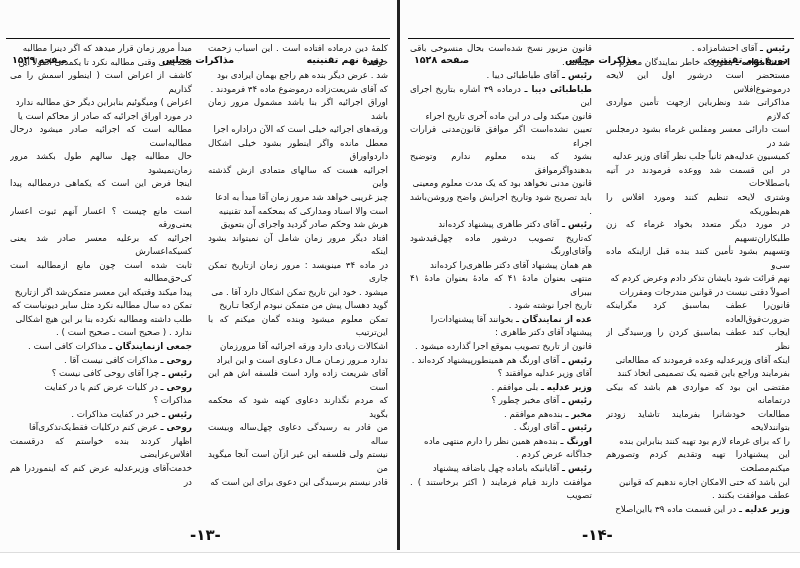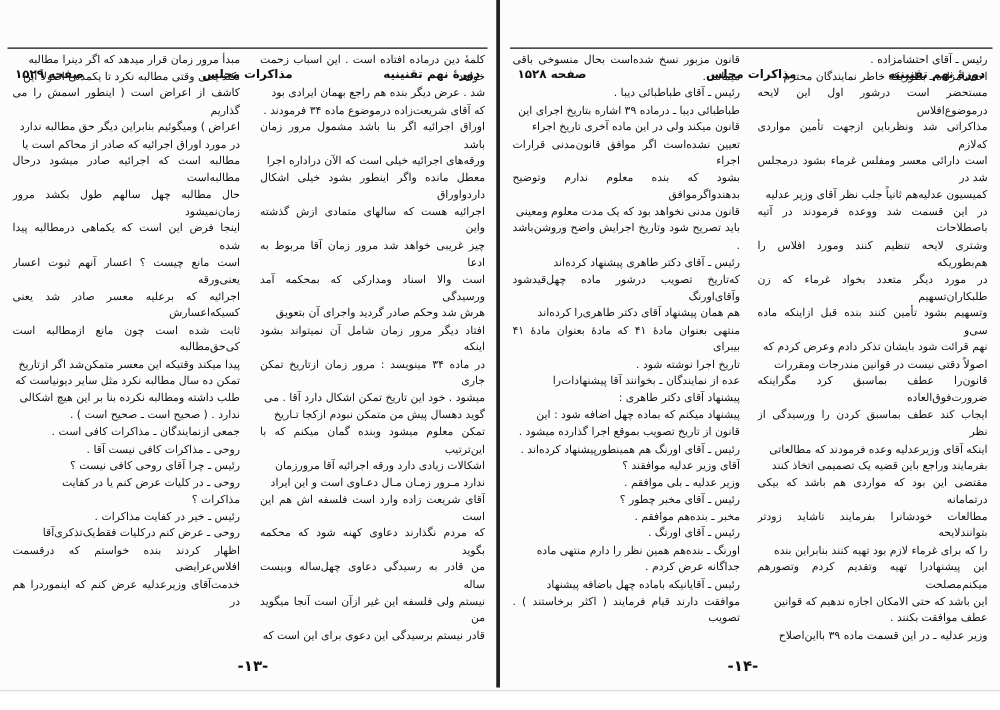--- a/index.html
+++ b/index.html
@@ -9,26 +9,26 @@
   .page.left { left:0; width:396px; }
   .page.right { left:402px; width:398px; }
   .gutter { position:absolute; left:397px; top:0; width:3px; height:550px; background:#222; }
   .header { position:absolute; top:22px; left:6px; right:6px; height:16px; direction:rtl; border-bottom:1.5px solid #111; }
   .header span { position:absolute; top:0; font-size:9.5px; font-weight:bold; white-space:nowrap;margin-top:32px; }
   .h-right { right:6px; }
   .h-center { left:50%; transform:translateX(-50%); }
   .h-left { left:6px; }
   .col { position:absolute; top:42px; height:472px; direction:rtl; text-align:justify; overflow:hidden; }
   .col p { margin:0; font-size:8.7px; line-height:13.55px; }
-  .col .speaker { font-weight:normal; }
+  .col .speaker { font-weight:bold; }
   .left .col.c1 { right:8px; width:180px; }
   .left .col.c2 { left:10px; width:182px; }
   .right .col.c1 { right:10px; width:184px; }
   .right .col.c2 { left:8px; width:182px; }
-  .footer { position:absolute; top:526px; font-size:12px; font-weight:bold; direction:rtl; }
+  .footer { position:absolute; top:526px; font-size:15px; font-weight:bold; direction:rtl; }
   .left .footer { left:190px; }
   .right .footer { left:180px; }
   .bottom-edge { position:absolute; left:0; top:552px; width:800px; height:16px; background:#fff; border-top:1px solid #ddd; }
 </style>
 </head>
 <body>
 
 <div class="spread">
 
   <div class="page left">
@@ -38,22 +38,22 @@
       <span class="h-left">صفحه ۱۵۲۹</span>
     </div>
     <div class="col c1" id="lp-c1">
         <p>کلمهٔ دین درماده افتاده است . این اسباب زحمت خواهد</p>
         <p>شد . عرض دیگر بنده هم راجع بهمان ایرادی بود</p>
         <p>که آقای شریعت‌زاده درموضوع ماده ۳۴ فرمودند .</p>
         <p>اوراق اجرائیه اگر بنا باشد مشمول مرور زمان باشد</p>
         <p>ورقه‌های اجرائیه خیلی است که الآن دراداره اجرا</p>
         <p>معطل مانده واگر اینطور بشود خیلی اشکال داردواوراق</p>
         <p>اجرائیه هست که سالهای متمادی ازش گذشته واین</p>
-        <p>چیز غریبی خواهد شد مرور زمان آقا مربوط به ادعا</p>
-        <p>است والا اسناد ومدارکی که بمحکمه آمد ورسیدگی</p>
+        <p>چیز غریبی خواهد شد مرور زمان آقا مبدأ به ادعا</p>
+        <p>است والا اسناد ومدارکی که بمحکمه آمد تقنینیه</p>
         <p>هرش شد وحکم صادر گردید واجرای آن بتعویق</p>
         <p>افتاد دیگر مرور زمان شامل آن نمیتواند بشود اینکه</p>
         <p>در ماده ۳۴ مینویسد : مرور زمان ازتاریخ تمکن جاری</p>
         <p>میشود . خود این تاریخ تمکن اشکال دارد آقا . می</p>
         <p>گوید دهسال پیش من متمکن نبودم ازکجا تـاریخ</p>
         <p>تمکن معلوم میشود وبنده گمان میکنم که با این‌ترتیب</p>
         <p>اشکالات زیادی دارد ورقه اجرائیه آقا مرورزمان</p>
         <p>ندارد مـرور زمـان مـال دعـاوی است و این ایراد</p>
         <p>آقای شریعت زاده وارد است فلسفه اش هم این است</p>
         <p>که مردم نگذارند دعاوی کهنه شود که محکمه بگوید</p>
@@ -133,21 +133,20 @@
         <p>بشود که بنده معلوم ندارم وتوضیح بدهندواگرموافق</p>
         <p>قانون مدنی نخواهد بود که یک مدت معلوم ومعینی</p>
         <p>باید تصریح شود وتاریخ اجرایش واضح وروشن‌باشد .</p>
         <p><span class="speaker">رئیس ـ</span> آقای دکتر طاهری پیشنهاد کرده‌اند</p>
         <p>که‌تاریخ تصویب درشور ماده چهل‌قیدشود وآقای‌اورنگ</p>
         <p>هم همان پیشنهاد آقای دکتر طاهری‌را کرده‌اند</p>
         <p>منتهی بعنوان مادهٔ ۴۱ که مادهٔ بعنوان مادهٔ ۴۱ بیبرای</p>
         <p>تاریخ اجرا نوشته شود .</p>
         <p><span class="speaker">عده از نمایندگان ـ</span> بخوانند آقا پیشنهادات‌را</p>
         <p>پیشنهاد آقای دکتر طاهری :</p>
-        <p>پیشنهاد میکنم که بماده چهل اضافه شود : این</p>
         <p>قانون از تاریخ تصویب بموقع اجرا گذارده میشود .</p>
         <p><span class="speaker">رئیس ـ</span> آقای اورنگ هم همینطورپیشنهاد کرده‌اند .</p>
         <p>آقای وزیر عدلیه موافقند ؟</p>
         <p><span class="speaker">وزیر عدلیه ـ</span> بلی موافقم .</p>
         <p><span class="speaker">رئیس ـ</span> آقای مخبر چطور ؟</p>
         <p><span class="speaker">مخبر ـ</span> بنده‌هم موافقم .</p>
         <p><span class="speaker">رئیس ـ</span> آقای اورنگ .</p>
         <p><span class="speaker">اورنگ ـ</span> بنده‌هم همین نظر را دارم منتهی ماده</p>
         <p>جداگانه عرض کردم .</p>
         <p><span class="speaker">رئیس ـ</span> آقایانیکه باماده چهل باضافه پیشنهاد</p>

